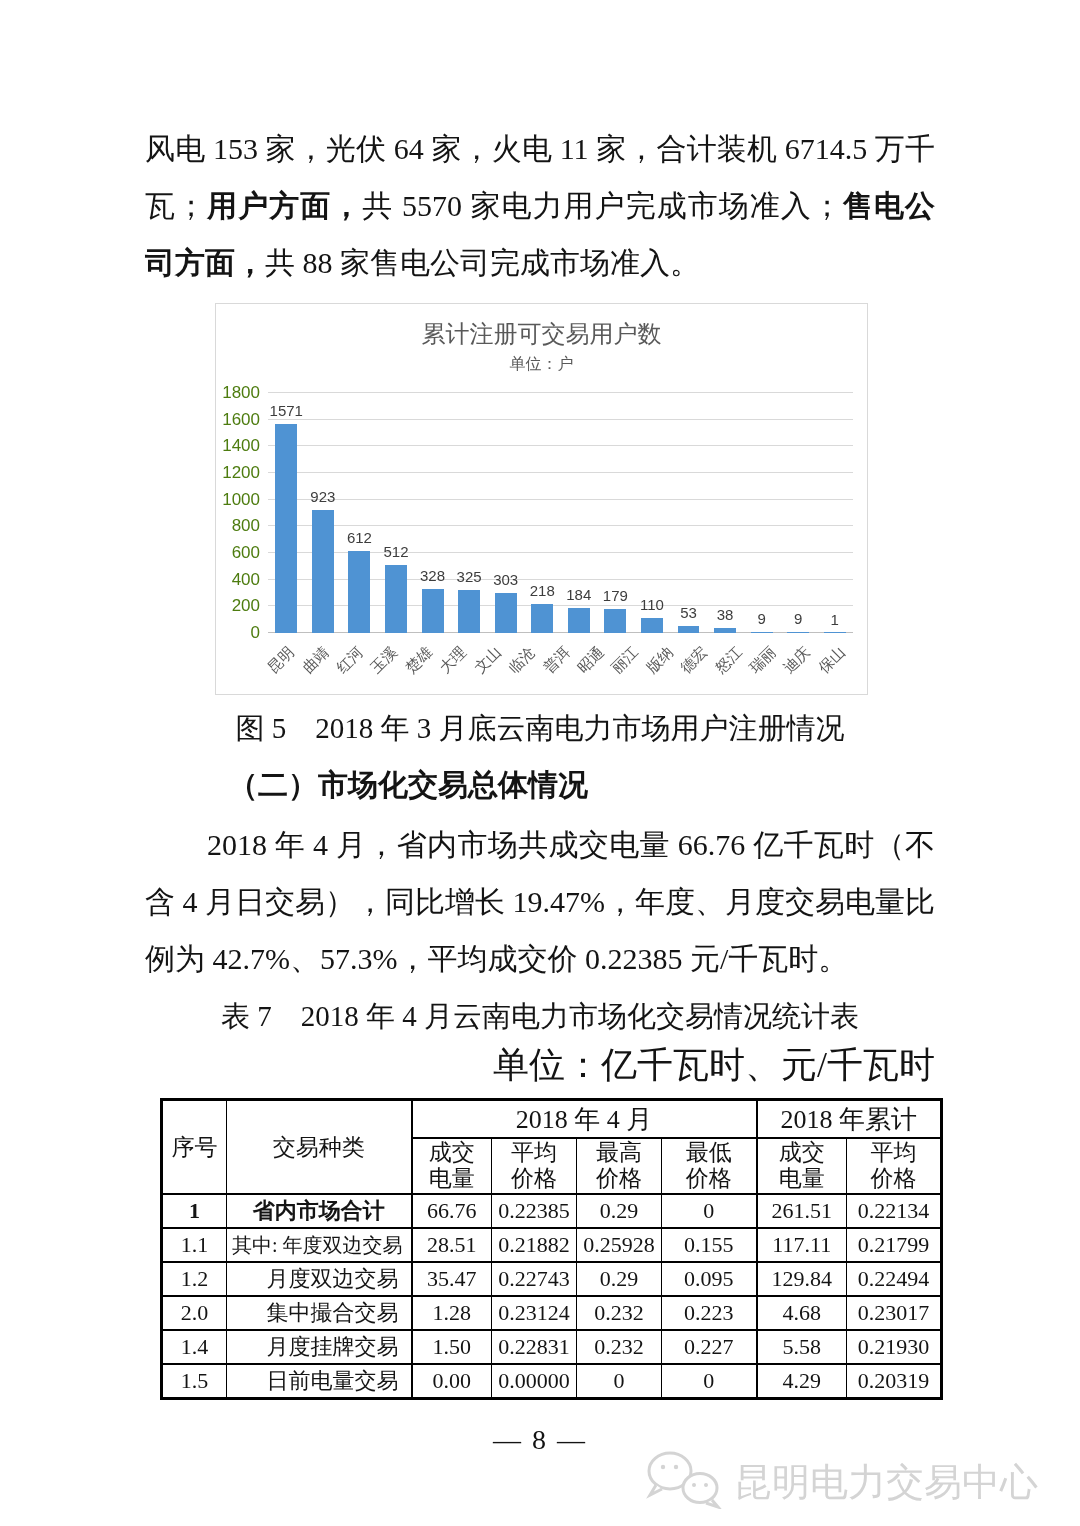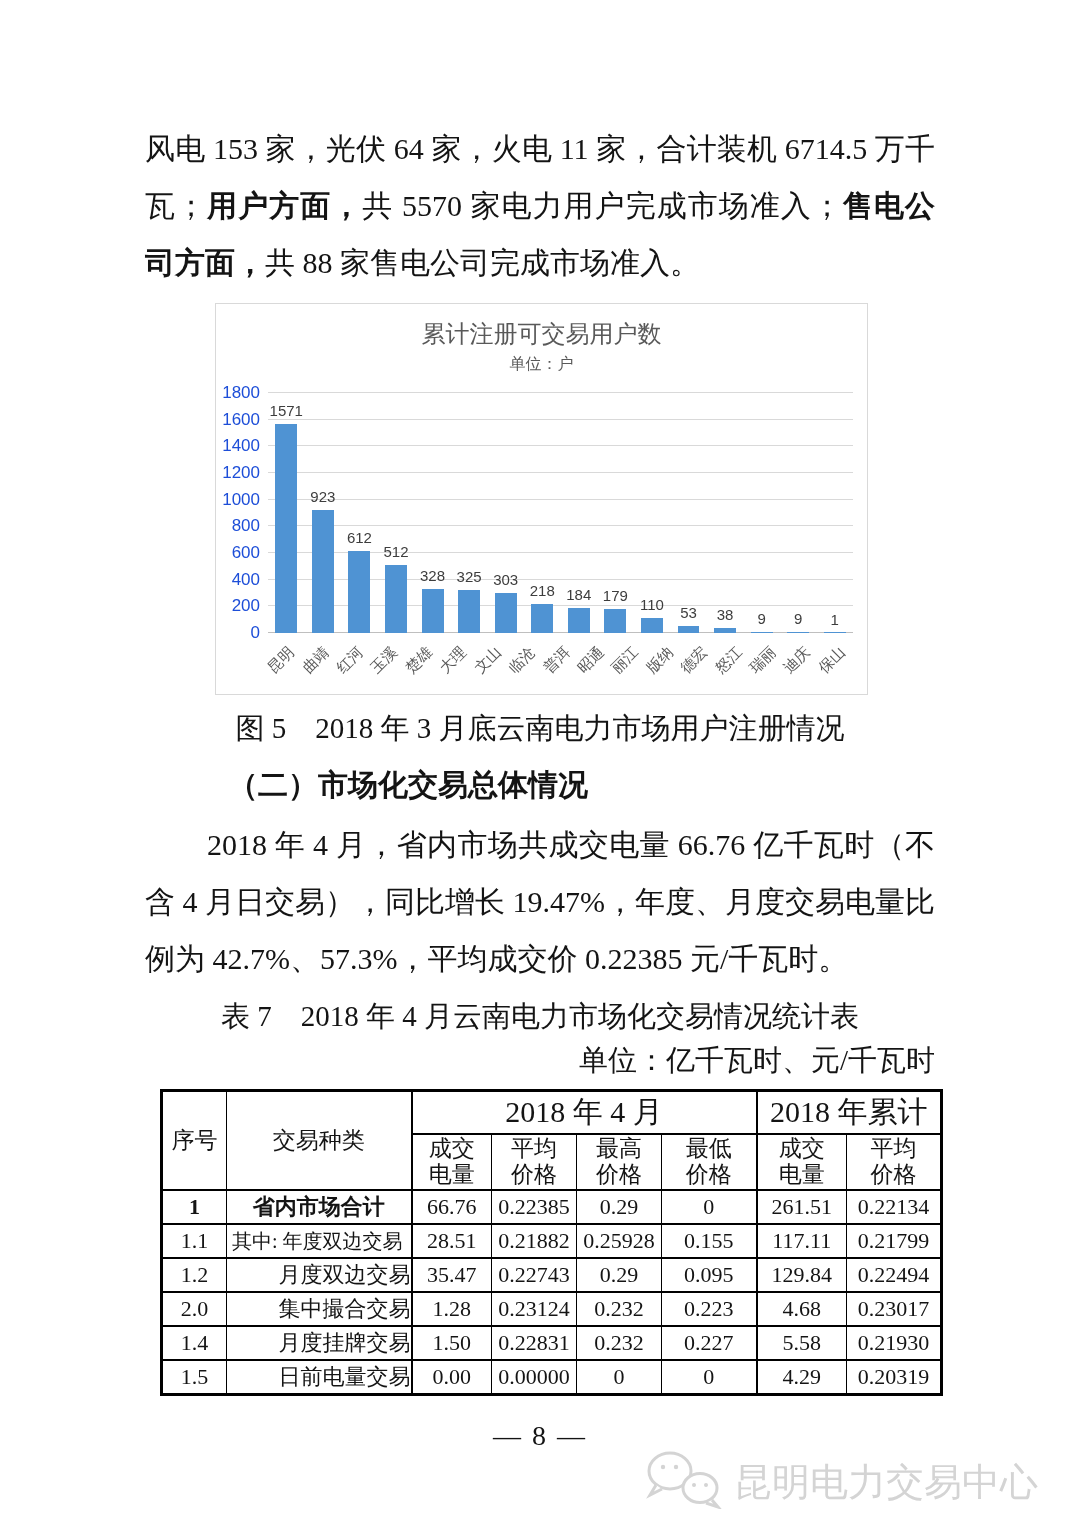--- a/index.html
+++ b/index.html
@@ -14,56 +14,56 @@
   
   .chart-box {
     box-sizing:border-box; margin:12px 0 0 215px; width:653px; height:392px;
     border:1px solid #d9d9d9; padding-top:16px;
     font-family:"Liberation Sans","DejaVu Sans",sans-serif; color:#595959;
   }
   .chart-title { text-align:center; font-size:24px; line-height:28px; color:#595959; }
   .chart-subtitle { text-align:center; font-size:16px; margin-top:6px; color:#595959; }
   .chart-row { display:flex; margin-top:18px; padding-right:14px; }
   .ylabels { position:relative; width:52px; height:240px; flex:none; }
-  .ylabel { position:absolute; right:8px; font-size:17px; color:#1d4ed8; line-height:18px; }
+  .ylabel { position:absolute; right:8px; font-size:17px; color:#4d7c0f; line-height:18px; }
   .plot { position:relative; flex:1; height:240px; }
   .gridline { position:absolute; left:0; right:0; height:1px; background:#d9d9d9; }
   .gridline.axis { background:#bfbfbf; }
   .bars { position:absolute; left:0; right:0; top:0; bottom:0; display:flex; align-items:flex-end; }
   .slot { flex:1; position:relative; height:100%; display:flex; align-items:flex-end; justify-content:center; }
   .bar { width:60%; min-height:1px; }
   .bar-label { position:absolute; left:50%; transform:translateX(-50%); font-size:15px; color:#3d3d3d; white-space:nowrap; }
   .xrow { position:relative; margin-left:52px; margin-right:14px; height:72px; }
   .xlabel { position:absolute; top:10px; font-size:15px; color:#595959; white-space:nowrap;
             transform:rotate(-45deg); transform-origin:100% 0; }
 
   .caption { margin-top:14px; text-align:center; font-size:29px; color:#141414;
              font-family:"Liberation Serif","DejaVu Serif",serif; }
   .heading { margin:16px 145px 0 228px; font-size:30px; font-weight:bold; }
   .para { margin:10px 145px 0 145px; font-size:30px; line-height:57px; text-align:justify; text-indent:62px; }
   .table-title { margin-top:10px; text-align:center; font-size:29px; }
-  .unit-note { margin:4px 145px 0 0; text-align:right; font-size:29px; }
+  .unit-note { margin:4px 145px 0 0; text-align:right; font-size:36px; }
 
   
   table.stats { margin:8px 0 0 160px; width:780px; border-collapse:collapse; table-layout:fixed;
                 border:3px solid #000; }
   .stats th, .stats td {
     border-left:1px solid #000; border-right:1px solid #000;
     border-top:2px solid #000; border-bottom:2px solid #000;
     font-weight:normal; text-align:center; padding:0;
   }
   .stats .gb-l { border-left-width:2px; }
-  .group-th { height:36px; font-size:30px; }
+  .group-th { height:36px; font-size:26px; }
   .head-th { font-size:23px; }
   .sub-th { height:54px; font-size:23px;margin-top:48px; }
   .sub-th div { line-height:26px; }
   .stats td { height:32px; line-height:32px; font-size:22px; }
   .bold-row td:nth-child(1), .bold-row td:nth-child(2) { font-weight:bold; }
   td.type-left  { text-align:left; padding-left:5px; font-size:20px; white-space:nowrap;font-family:Liberation Serif, serif; }
-  td.type-right { text-align:right; padding-right:0; }
+  td.type-right { text-align:right; padding-right:12px; }
   td.type-center{ text-align:center; }
 
   .footnote { margin:14px 0 0 205px; font-size:27px; }
   .page-num { margin-top:24px; text-align:center; font-size:28px; letter-spacing:2px; }
 
   .watermark { position:absolute; right:42px; bottom:8px; display:flex; align-items:center;
     color:#d4d4d4; font-size:38px; font-family:"Liberation Sans","DejaVu Sans",sans-serif;
     text-shadow:1px 1px 0 #ffffff; }
   .wm-icon { margin-right:10px; display:inline-block; }
 </style>

